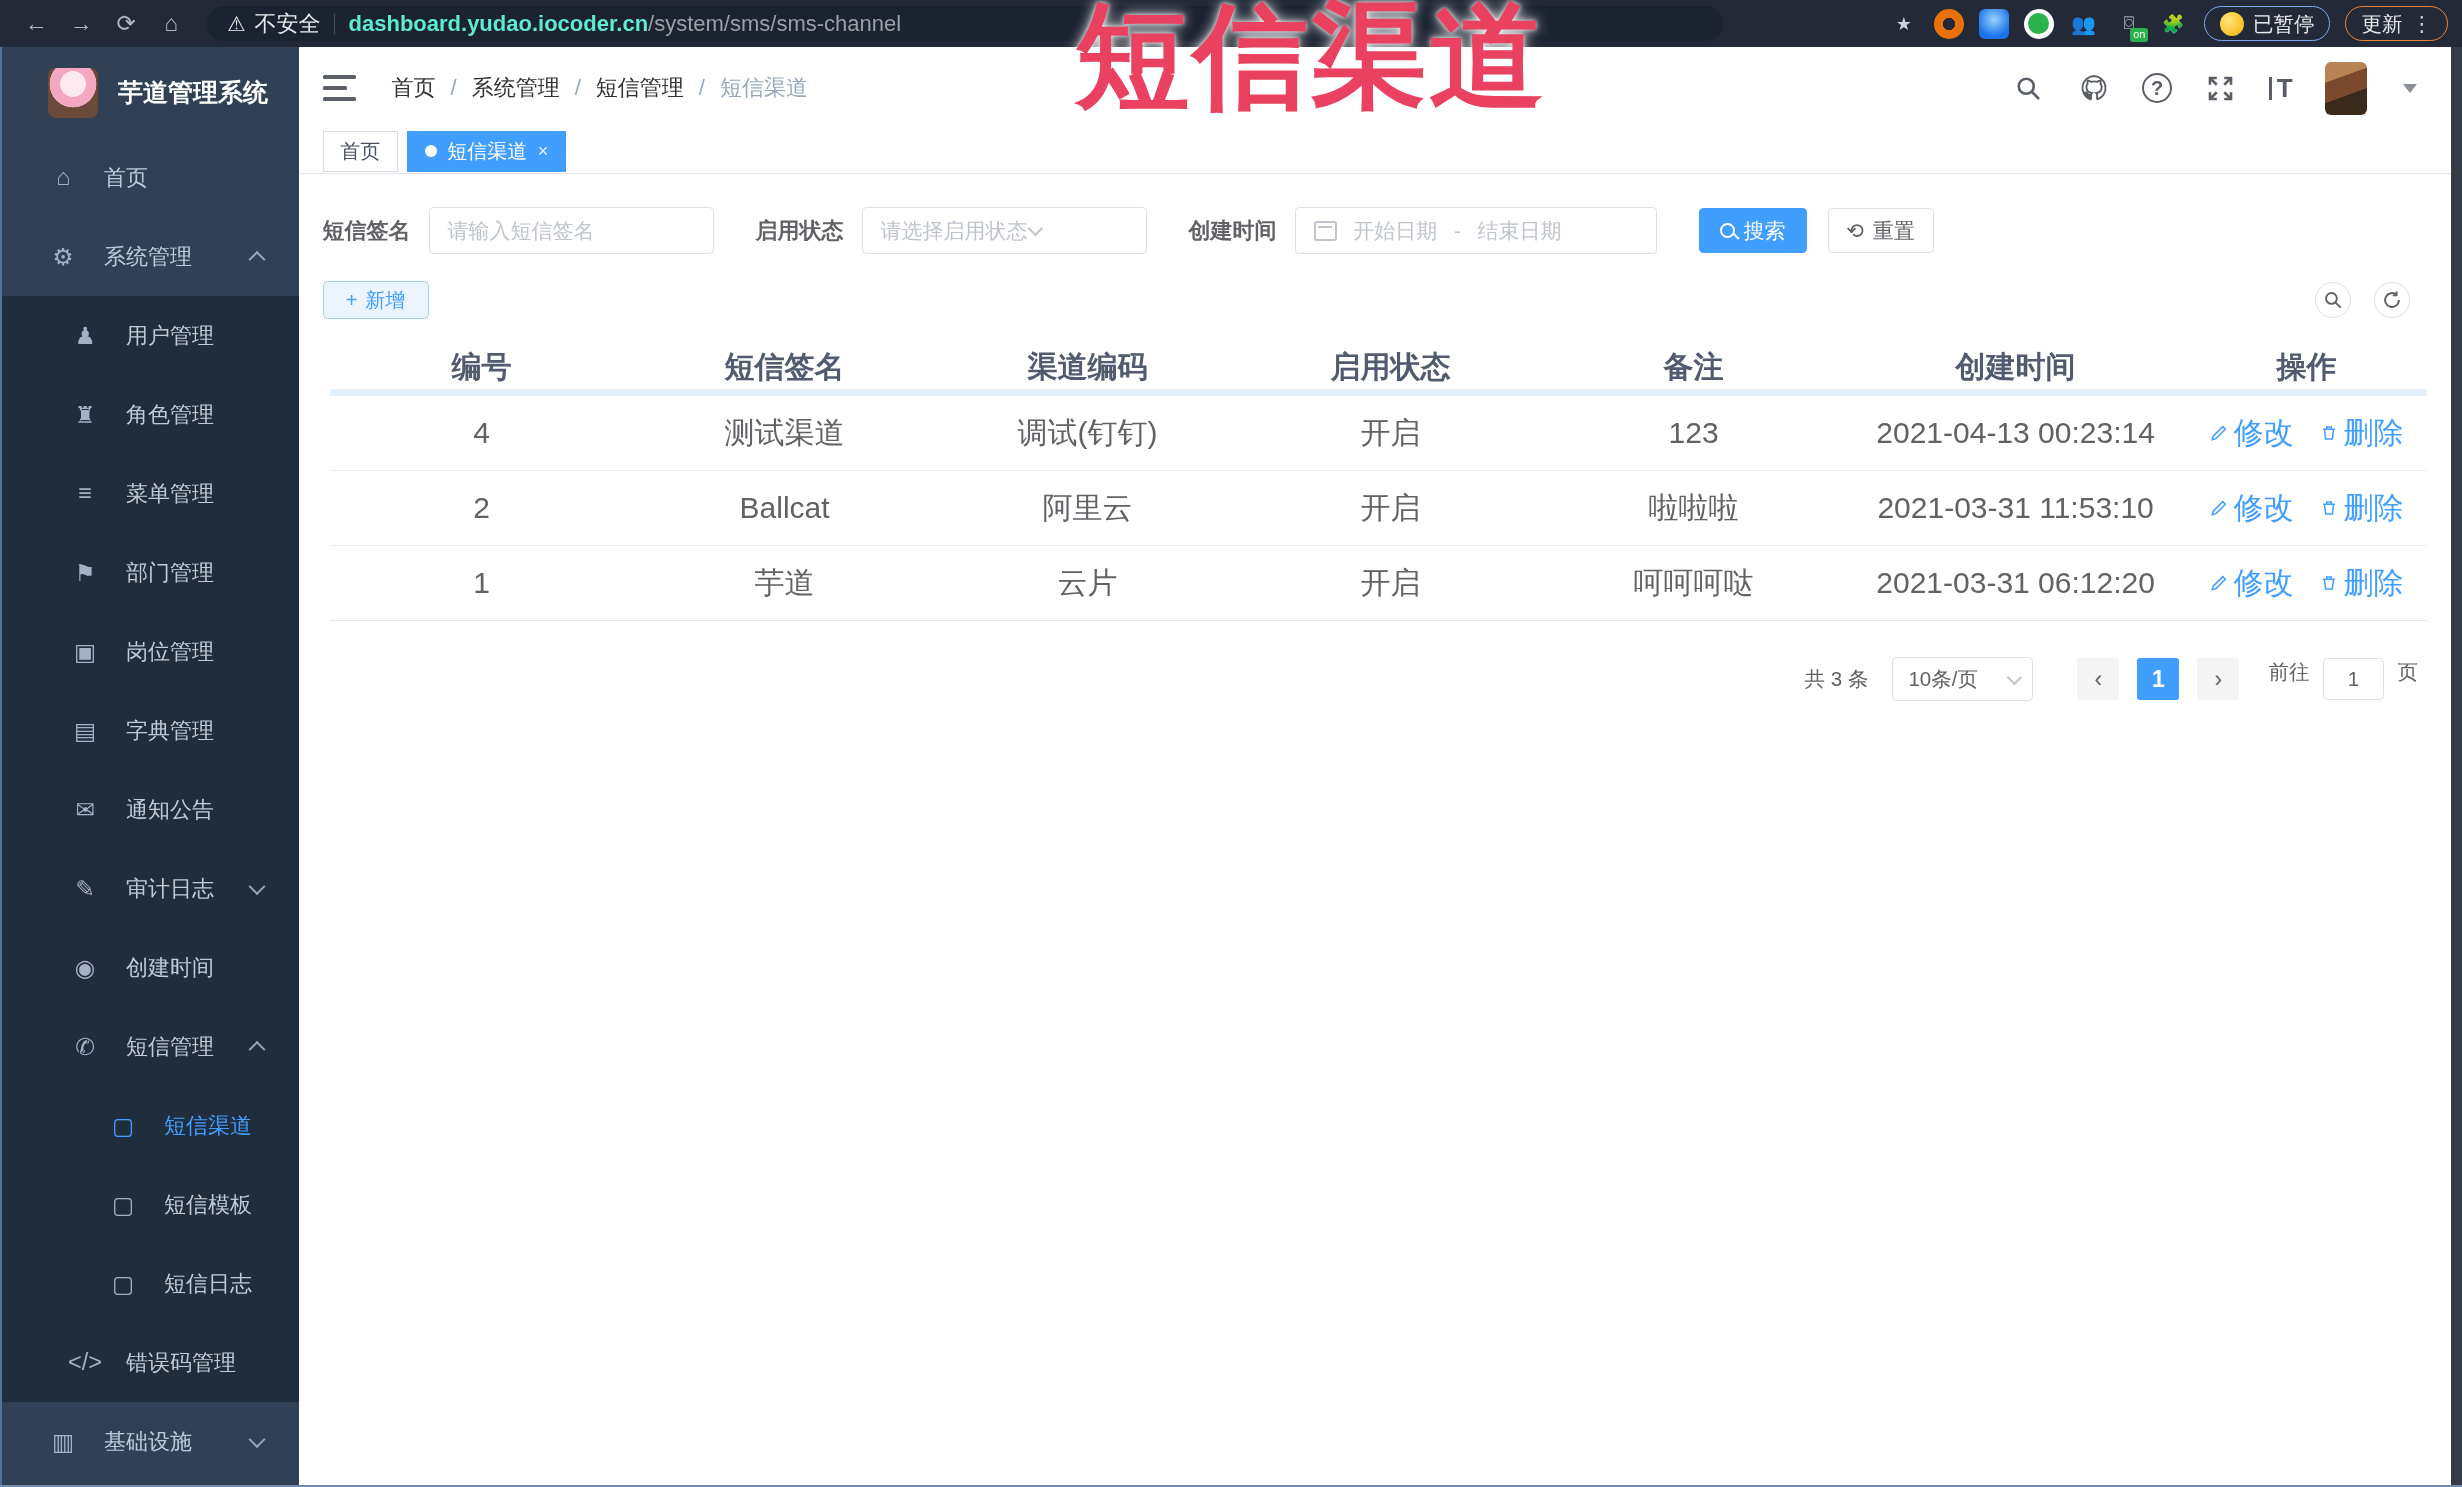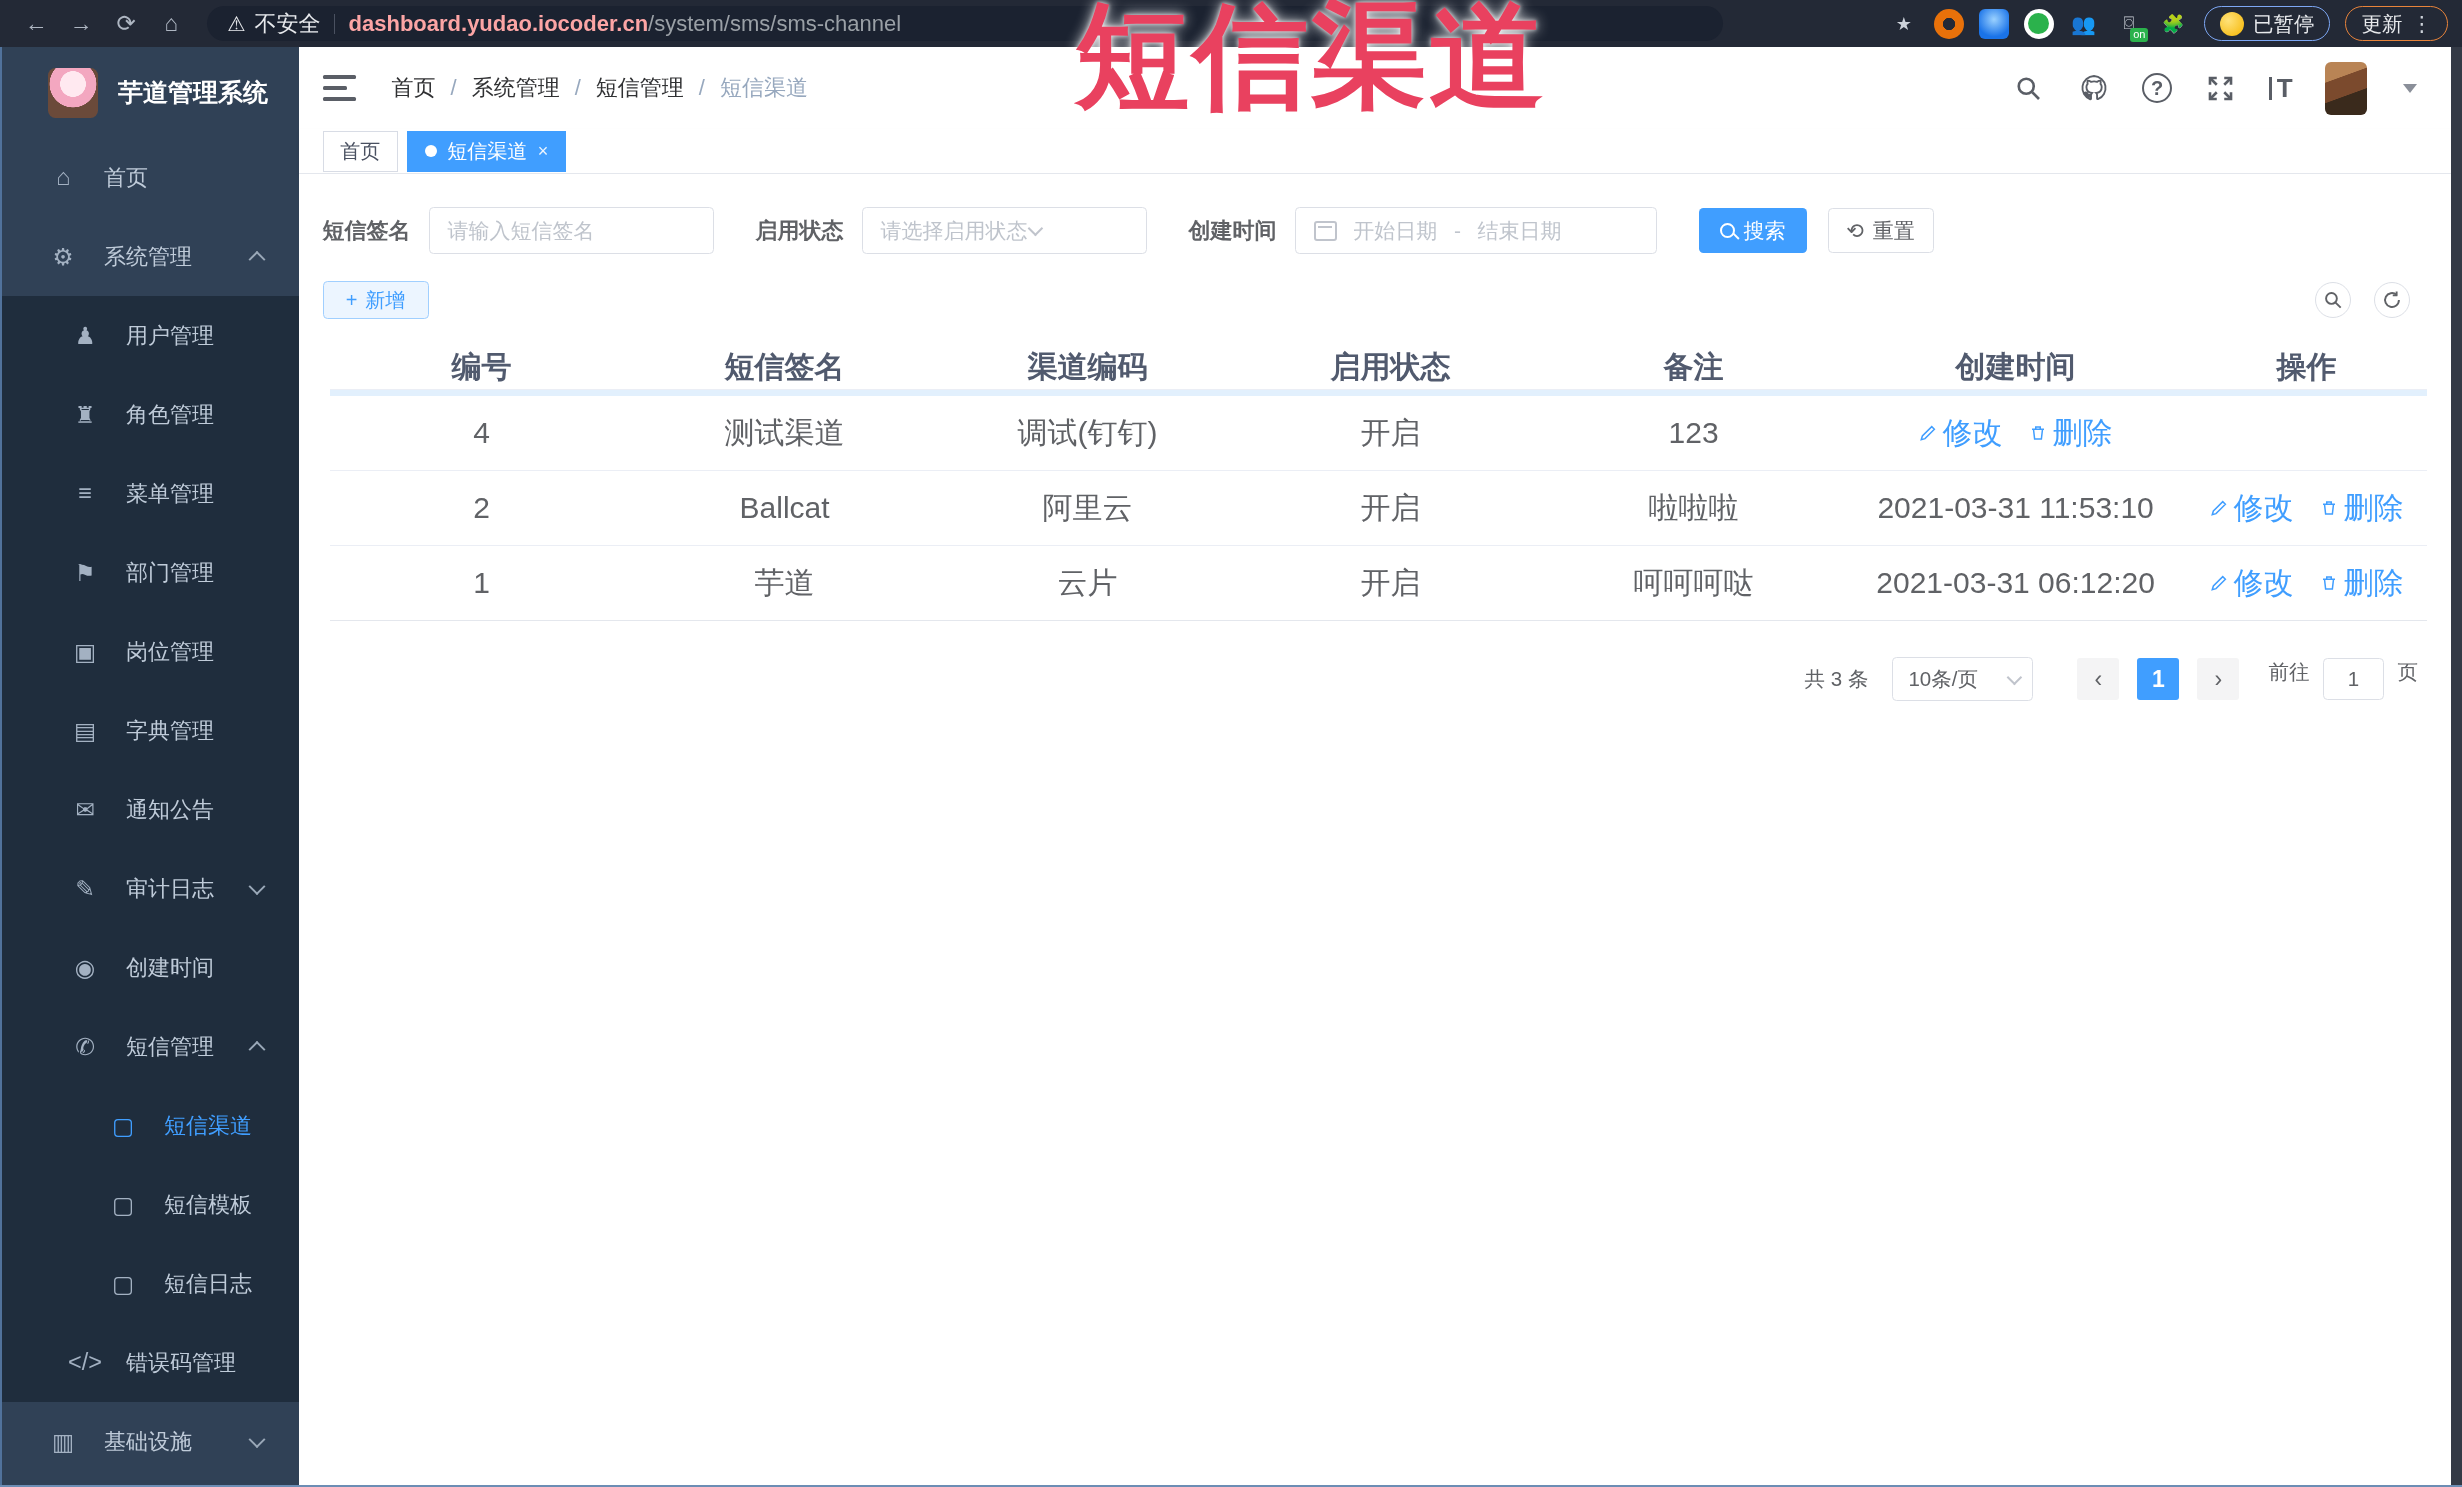--- a/index.html
+++ b/index.html
@@ -6,21 +6,21 @@
   *{box-sizing:border-box;font-family:"Liberation Sans","DejaVu Sans",sans-serif;}
   .screen{position:relative;width:2462px;height:1488px;overflow:hidden;background:#fff;}
 
   
   .browser-bar{position:absolute;top:0;left:0;width:2462px;height:47px;background:#232936;display:flex;align-items:center;padding:0 13.6px;z-index:5;}
   .nav-ic{width:33px;height:33px;display:flex;align-items:center;justify-content:center;color:#aeb6c2;font-size:23px;margin:0 6px;flex:0 0 auto;}
   .url-pill{height:35px;background:#1b2230;border-radius:17.4px;display:flex;align-items:center;padding:0 20px;margin-left:13.6px;flex:0 0 auto;width:1516px;color:#d7dae0;font-size:22px;}
   .warn-ic{font-size:20.5px;color:#e8eaed;margin-right:9px;}
   .sec-label{color:#e8eaed;margin-right:13.6px;}
   .url-sep{width:0.8px;height:20px;background:#4a5160;margin-right:13.6px;}
-  .url-domain{color:#fca5a5;font-weight:bold;}
+  .url-domain{color:#5eead4;font-weight:bold;}
   .url-path{color:#9aa0a6;}
   .bar-right{margin-left:auto;display:flex;align-items:center;gap:15px;}
   .ext-ic{width:30px;height:30px;border-radius:50%;display:flex;align-items:center;justify-content:center;font-size:18px;color:#cdd2da;position:relative;flex:0 0 auto;}
   .ext-dot-orange{background:radial-gradient(circle at 50% 50%,#232936 28%,#e8710a 30%);}
   .ext-gem{background:radial-gradient(circle at 50% 35%,#9ad1ff,#1a73e8 70%);border-radius:6px;}
   .ext-green{background:#fff;}
   .ext-green .inner{width:21px;height:21px;border-radius:50%;background:#2bb24c;}
   .ext-people{color:#aeb6c2;font-size:20px;}
   .on-badge{position:absolute;right:-4.5px;bottom:-3px;background:#2bb24c;color:#fff;font-size:11px;border-radius:3px;padding:0 3px;line-height:13.6px;}
   .pill{height:35px;border-radius:17.4px;display:flex;align-items:center;gap:9px;padding:0 15px;font-size:20.5px;color:#e8eaed;flex:0 0 auto;}
@@ -377,20 +377,21 @@
             <div class="cell">操作</div>
           </div>
           <div class="t-head-strip"></div>
           <div id="table-body">
   <div class="t-grid t-row">
     <div class="cell">4</div>
     <div class="cell">测试渠道</div>
     <div class="cell">调试(钉钉)</div>
     <div class="cell">开启</div>
     <div class="cell">123</div>
+    <div class="cell">2021-04-13 00:23:14</div>
     <div class="cell ops">
       <span class="op-link">
         <svg width="18" height="18" viewBox="0 0 24 24">
                       <path d="M3 21l1.5-5L17 3.5 20.5 7 8 19.5 3 21z" fill="none" stroke="#409EFF" stroke-width="2"></path>
                     </svg>
         <span>修改</span>
       </span>
       <span class="op-link">
         <svg width="18" height="18" viewBox="0 0 24 24" fill="none" stroke="#409EFF" stroke-width="2">
                       <path d="M4 7h16M9 7V4h6v3M6 7l1.5 13h9L18 7"></path>

